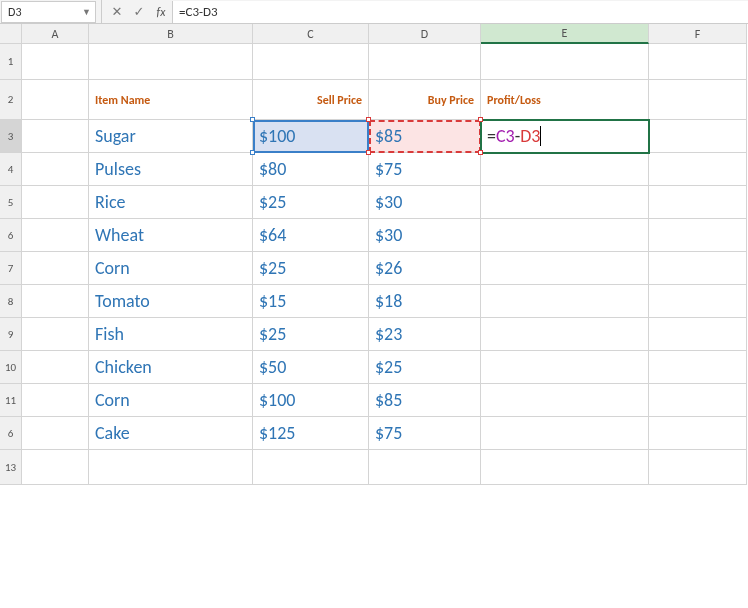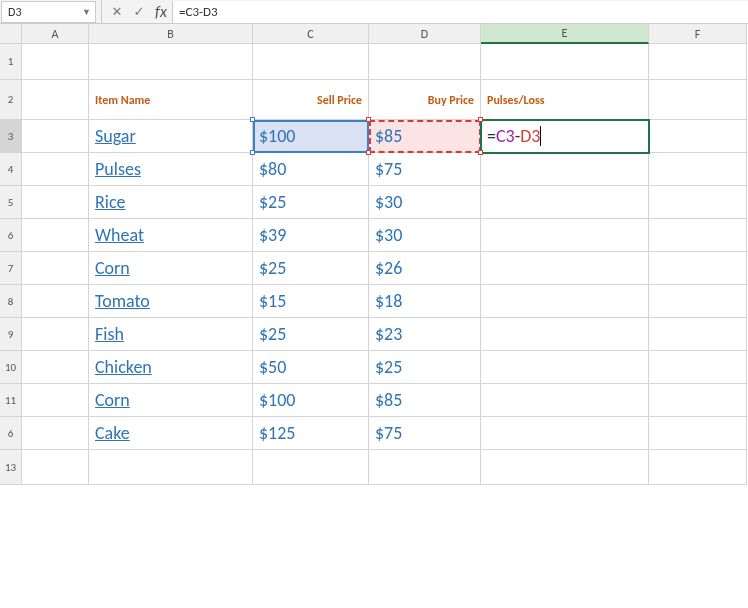--- a/index.html
+++ b/index.html
@@ -43,21 +43,21 @@
     .fb-icon {
       width: 22px;
       height: 22px;
       display: flex;
       align-items: center;
       justify-content: center;
       color: #777;
       font-size: 13px;
       cursor: pointer;
     }
-    .fx-label { font-style: italic; font-size: 16px; color: #555; }
+    .fx-label { font-style: italic; font-size: 12px; color: #555; }
     .formula-input {
       flex: 1;
       height: 22px;
       border: none;
       background: #fff;
       padding: 1px 6px;
       font-size: 13px;
       color: #333;
       border-left: 1px solid #ccc;
       display: flex;
@@ -107,21 +107,21 @@
     }
     .row-1 .cell { height: 36px; }
     .row-2 .cell { height: 40px; }
     .row-13 .cell { height: 35px; }
     
     .header-cell {
       color: #c55a11;
       font-weight: bold;
       font-size: 12px;
     }
-    .data-text { color: #2f75b5; text-align: left; text-decoration: underline; }
+    .data-text { color: #2f75b5; text-align: left; }
     .data-num { color: #2f75b5; justify-content: flex-start; }
     
     
     .ref-c3 {
       background: #d9e1f2;
       outline: 2px solid #3a7fc8;
       outline-offset: -2px;
       position: relative;
     }
     .ref-d3 {
@@ -204,21 +204,21 @@
     <div class="cell"></div>
     <div class="cell"></div>
   </div>
 
   <div class="row-group row-2">
     <div class="row-header" style="height:40px">2</div>
     <div class="cell"></div>
     <div class="cell header-cell">Item Name</div>
     <div class="cell header-cell" style="justify-content:flex-end">Sell Price</div>
     <div class="cell header-cell" style="justify-content:flex-end">Buy Price</div>
-    <div class="cell header-cell">Pulses/Loss</div>
+    <div class="cell header-cell">Profit/Loss</div>
     <div class="cell"></div>
   </div>
 
   <div class="row-group">
     <div class="row-header highlighted" style="height:33px">3</div>
     <div class="cell"></div>
     <div class="cell data-text">Sugar</div>
     <div class="cell data-num ref-c3">
       <span>$100</span>
       <span class="ref-handle h-tl"></span>
@@ -260,21 +260,21 @@
     <div class="cell data-num">$25</div>
     <div class="cell data-num">$30</div>
     <div class="cell"></div>
     <div class="cell"></div>
   </div>
 
   <div class="row-group">
     <div class="row-header" style="height:33px">6</div>
     <div class="cell"></div>
     <div class="cell data-text">Wheat</div>
-    <div class="cell data-num">$39</div>
+    <div class="cell data-num">$64</div>
     <div class="cell data-num">$30</div>
     <div class="cell"></div>
     <div class="cell"></div>
   </div>
 
   <div class="row-group">
     <div class="row-header" style="height:33px">7</div>
     <div class="cell"></div>
     <div class="cell data-text">Corn</div>
     <div class="cell data-num">$25</div>

